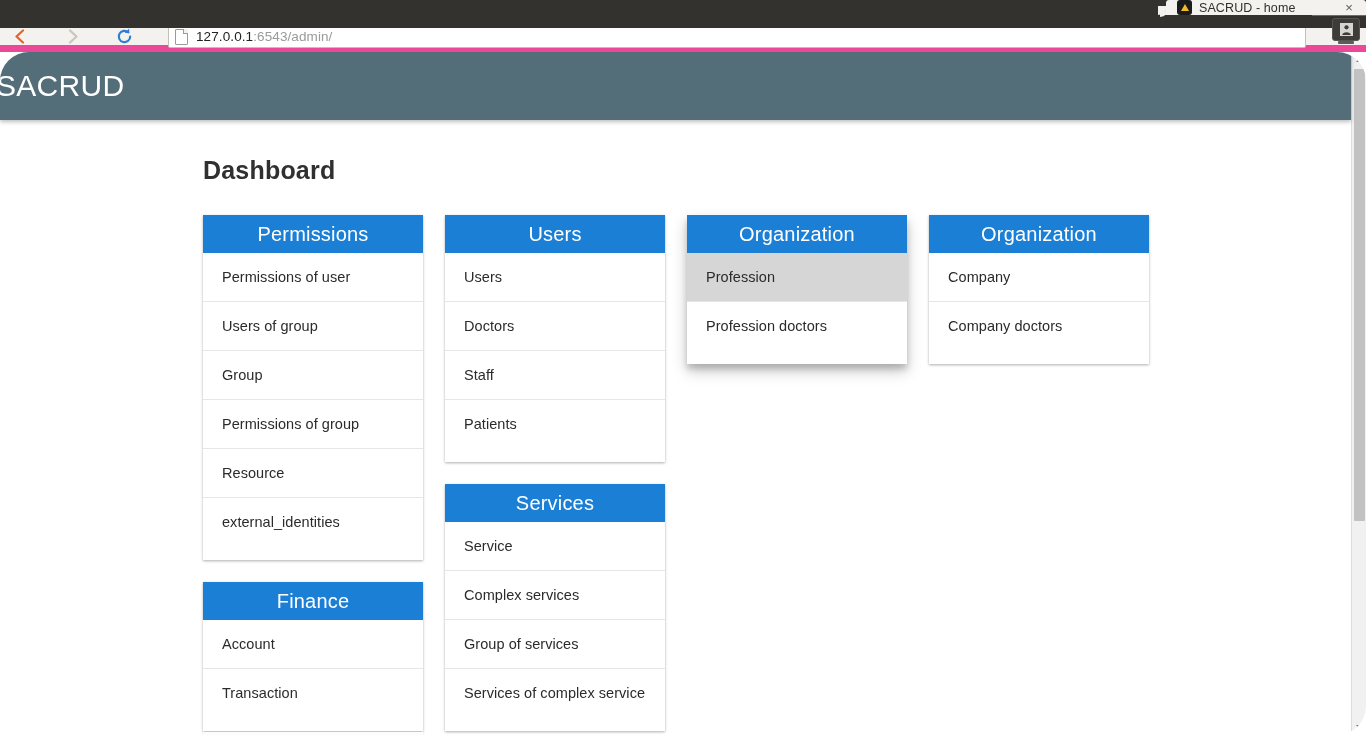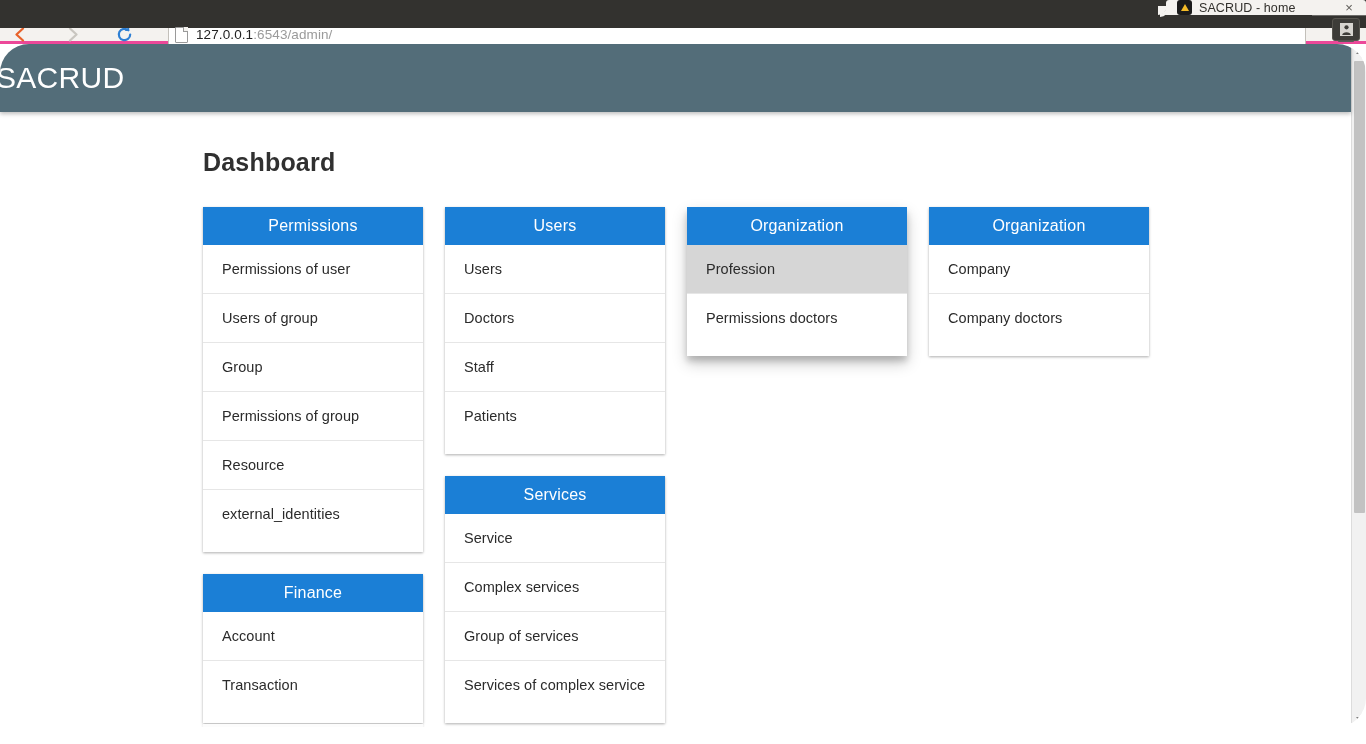--- a/index.html
+++ b/index.html
@@ -124,23 +124,23 @@
     background: #3d3c38;
     display: flex;
     align-items: center;
     justify-content: center;
     cursor: pointer;
   }
   .avatar-btn svg { display:block; }
 
   
   .toolbar {
-    height: 16px;
+    height: 24px;
     background: #f4f2ef;
-    border-bottom: 3px solid #ec4899;
+    border-bottom: 7px solid #ec4899;
     display: flex;
     align-items: center;
     padding: 0 8px 0 6px;
     box-sizing: border-box;
     gap: 24px;
   }
   .navbtn {
     width: 28px; height: 28px;
     display:flex; align-items:center; justify-content:center;
     cursor: pointer;
@@ -259,21 +259,21 @@
     margin-bottom: 22px;
     box-shadow: 0 1px 3px rgba(0,0,0,.20), 0 1px 2px rgba(0,0,0,.14);
   }
   .card.elevated {
     box-shadow: 0 7px 14px rgba(0,0,0,.22), 0 5px 6px rgba(0,0,0,.16);
   }
   .card-header {
     background: #1b7fd6;
     color: #ffffff;
     text-align: center;
-    font-size: 16px;
+    font-size: 20px;
     line-height: 38px;
     height: 38px;
     letter-spacing: .2px;
     overflow: hidden;
     white-space: nowrap;
   }
   .card-list { padding: 0 0 14px 0; }
   .card-item {
     font-size: 14.5px;
     color: #2b2b2b;
@@ -439,21 +439,21 @@
                   <div class="card-item">Group of services</div>
                   <div class="card-item">Services of complex service</div>
                 </div>
               </div>
             </div>
             <div class="col">
               <div class="card elevated">
                 <div class="card-header" style="background: rgb(27, 127, 214);">Organization</div>
                 <div class="card-list">
                   <div class="card-item hover">Profession</div>
-                  <div class="card-item">Permissions doctors</div>
+                  <div class="card-item">Profession doctors</div>
                 </div>
               </div>
             </div>
             <div class="col">
               <div class="card">
                 <div class="card-header" style="background: rgb(27, 127, 214);">Organization</div>
                 <div class="card-list">
                   <div class="card-item">Company</div>
                   <div class="card-item">Company doctors</div>
                 </div>

